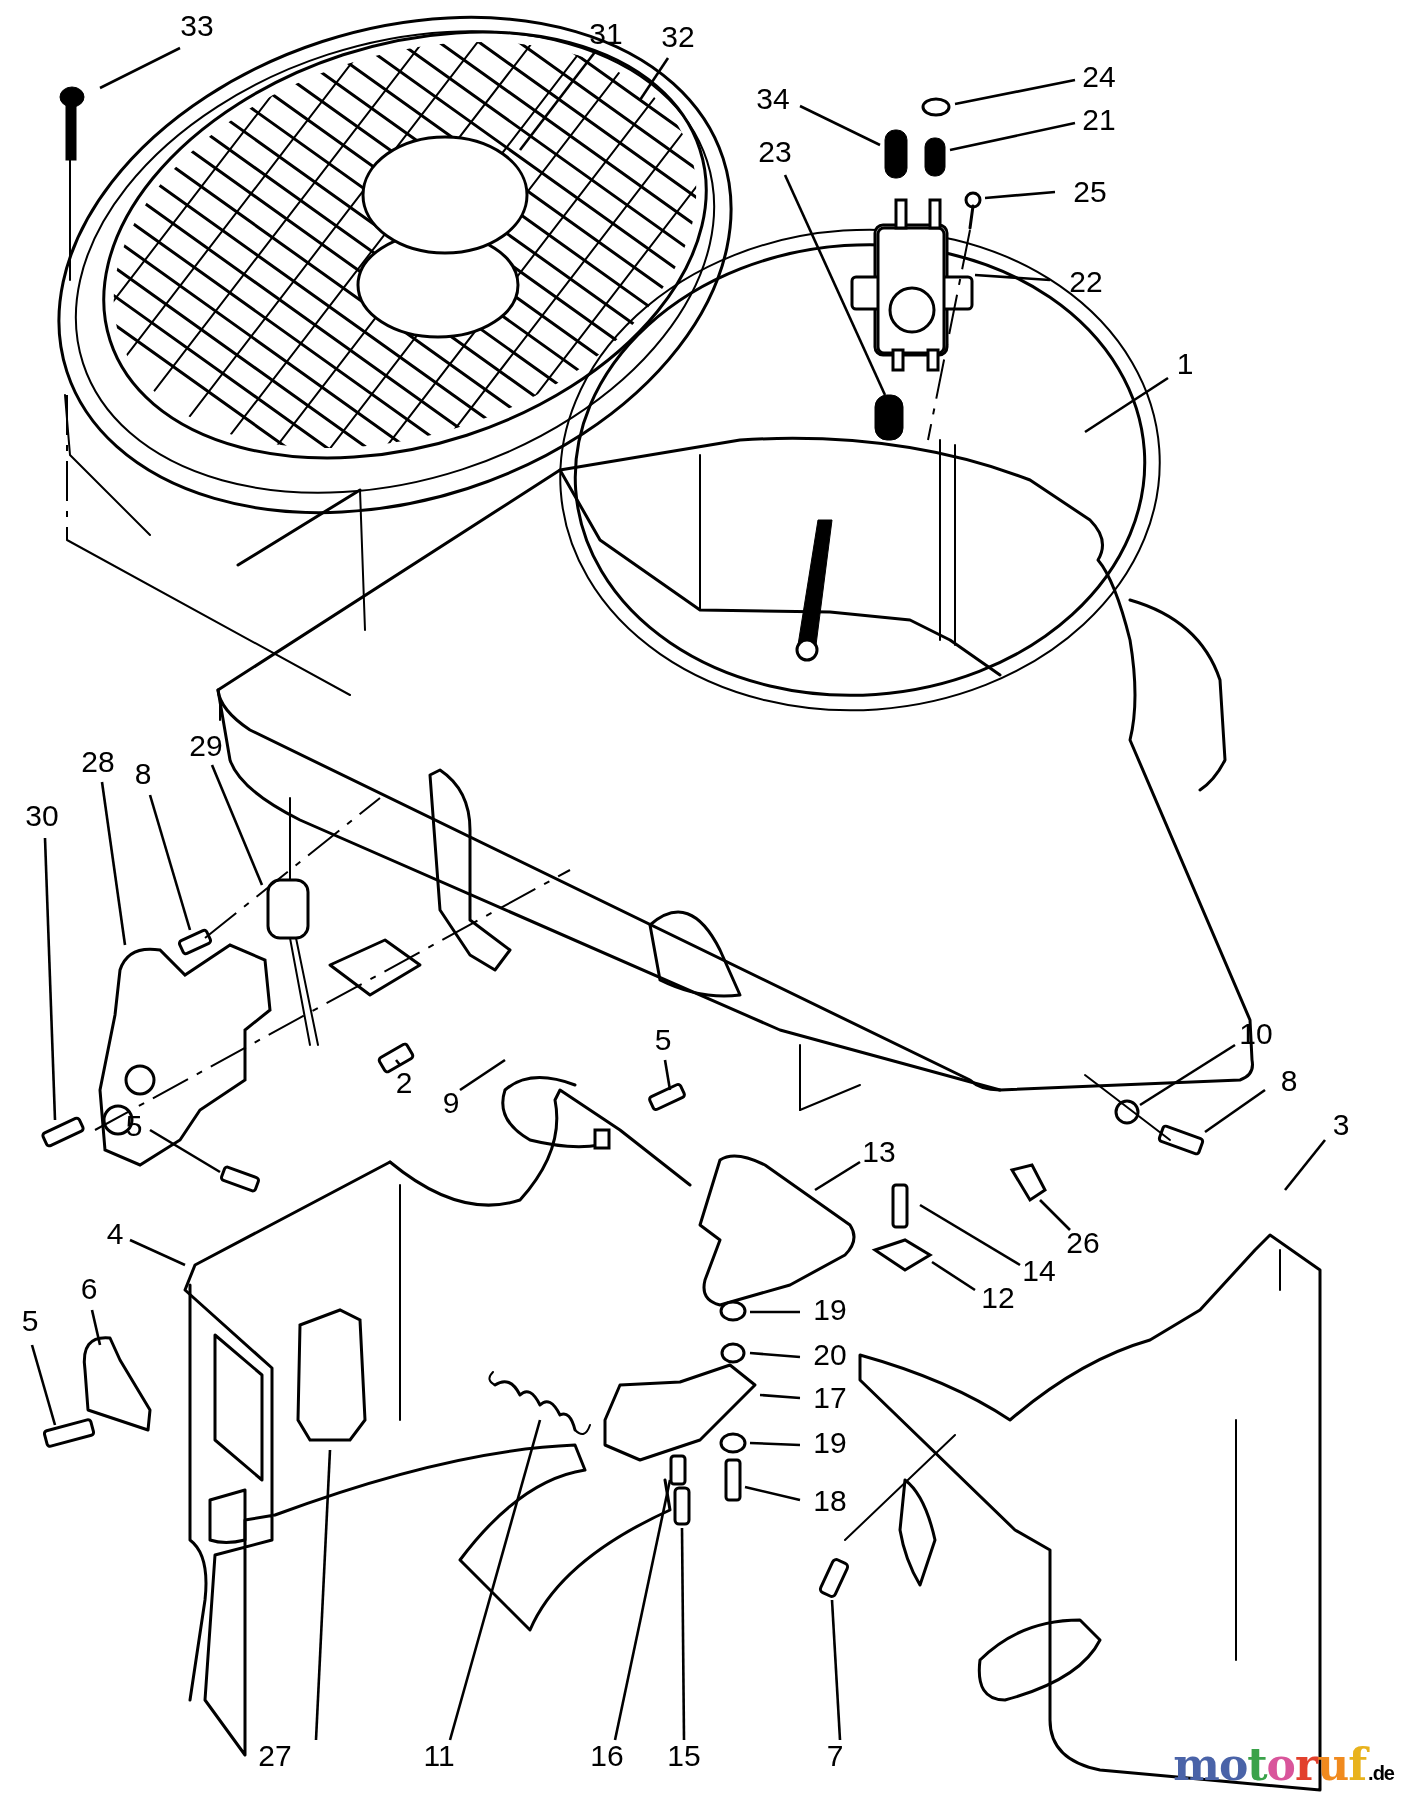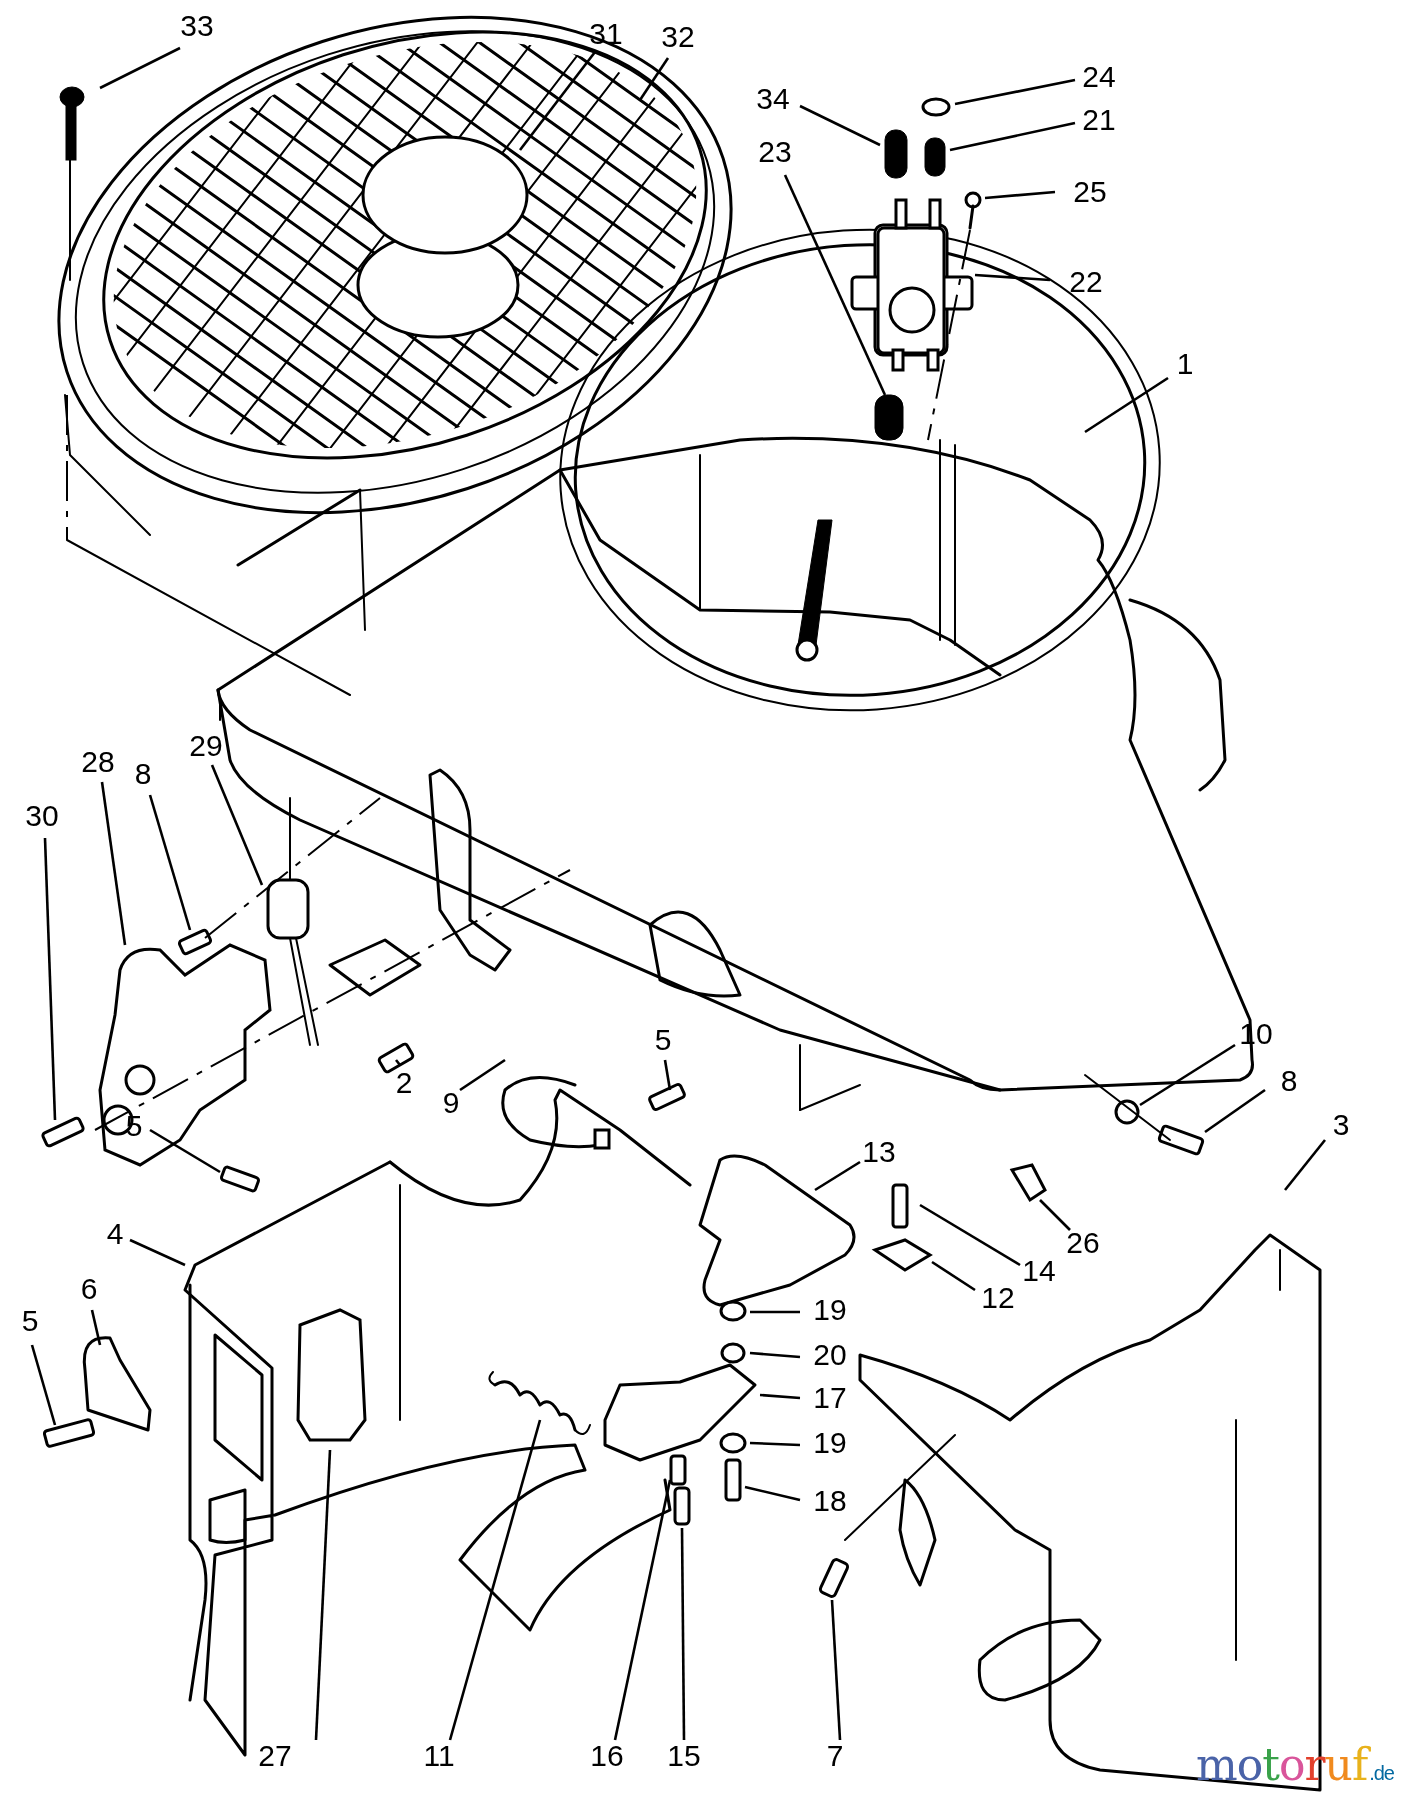--- a/index.html
+++ b/index.html
@@ -6,22 +6,22 @@
   body { width: 1404px; height: 1800px; position: relative; overflow: hidden; font-family: "Liberation Sans", sans-serif; }
   #diagram { position: absolute; left: 0; top: 0; width: 1404px; height: 1800px; }
   .ln { stroke: #000; fill: none; stroke-width: 3; stroke-linecap: round; stroke-linejoin: round; }
   .thin { stroke: #000; fill: none; stroke-width: 2; stroke-linecap: round; }
   .dash { stroke: #000; fill: none; stroke-width: 2; stroke-dasharray: 40 10 6 10; }
   .solid { fill: #000; stroke: #000; }
   .white { fill: #fff; stroke: #000; stroke-width: 3; }
   .callout-text { font-size: 30px; fill: #000; text-anchor: middle; dominant-baseline: middle; }
   .leader { stroke: #000; stroke-width: 2.6; }
   #watermark { position: absolute; right: 10px; bottom: 10px; font-family: "DejaVu Serif", serif; font-size: 44px; letter-spacing: -1px; }
-  #watermark span { display: inline-block; }
-  #watermark .tld { font-family: "Liberation Sans", sans-serif; font-size: 20px; color: #0369a1; margin-left: 2px; }
+  #watermark span { display: inline-block; font-weight: bold; }
+  #watermark .tld { font-family: "Liberation Sans", sans-serif; font-size: 20px; color: #000000; margin-left: 2px; }
 </style>
 </head>
 <body>
 
 <svg id="diagram" viewBox="0 0 1404 1800" xmlns="http://www.w3.org/2000/svg">
 
   <g>
     <ellipse class="ln" cx="395" cy="265" rx="345" ry="235" transform="rotate(-18 395 265)"></ellipse>
     <ellipse class="thin" cx="395" cy="262" rx="328" ry="218" transform="rotate(-18 395 262)"></ellipse>
     <ellipse class="ln" cx="405" cy="245" rx="310" ry="200" transform="rotate(-18 405 245)"></ellipse>

